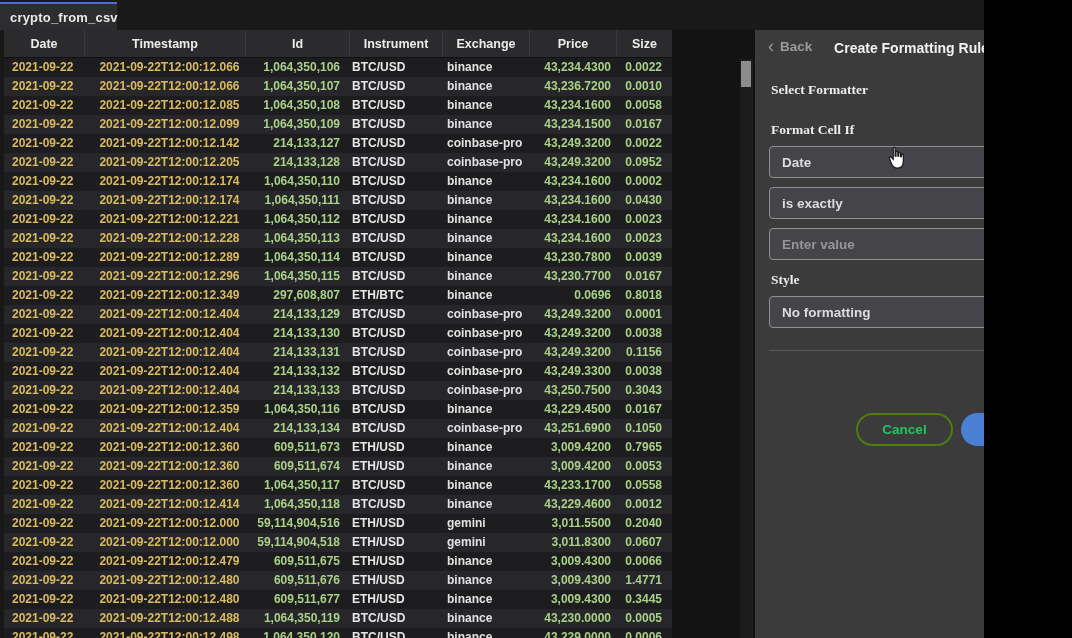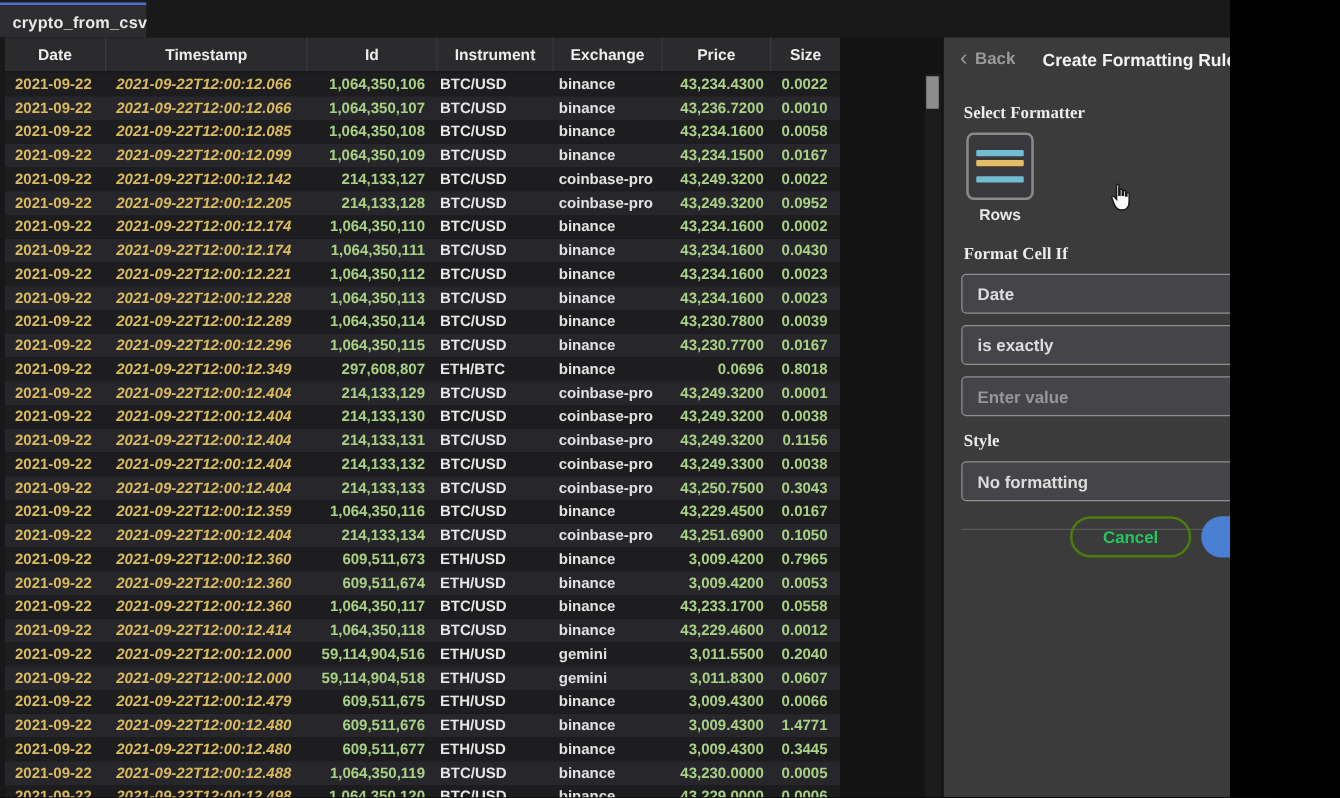--- a/index.html
+++ b/index.html
@@ -18,21 +18,21 @@
   .table-area { position:absolute; left:0; top:30px; width:755px; height:608px; background:#131313; }
   .grid { position:absolute; left:4px; top:0; width:668px; }
   .thead { display:grid; grid-template-columns:81px 161px 104px 93px 87px 87px 55px; height:28px; background:#2b2b2d; border-bottom:1px solid #111; }
   .th { color:#ececec; font-size:12.5px; font-weight:700; display:flex; align-items:center; justify-content:center; border-right:1px solid #3a3a3c; }
   .th:last-child { border-right:none; }
   .trow { display:grid; grid-template-columns:81px 161px 104px 93px 87px 87px 55px; height:19px; }
   .trow.odd  { background:#1d1d20; }
   .trow.even { background:#27272b; }
   .cell { font-size:12px; font-weight:700; line-height:19px; white-space:nowrap; overflow:hidden; }
   .c-date  { color:#d9ba5e; padding-left:8px;  text-align:left;  }
-  .c-ts    { color:#d9ba5e; padding-left:8px;  text-align:left;font-style:italic;  }
+  .c-ts    { color:#d9ba5e; padding-left:8px;  text-align:center;  }
   .c-id    { color:#a9d186; padding-right:10px; text-align:right; }
   .c-instr { color:#e6e6e6; padding-left:2px;  text-align:left;  }
   .c-exch  { color:#e2e2e2; padding-left:4px;  text-align:left;  }
   .c-price { color:#a9d186; padding-right:6px; text-align:right; }
   .c-size  { color:#a9d186; padding-right:10px; text-align:right; }
   .leftstrip { position:absolute; left:0; top:0; width:4px; height:608px; background:#181818; }
 
   .vscroll { position:absolute; left:740px; top:29px; width:13px; height:579px; background:#1c1c1c; }
   .vthumb  { position:absolute; left:1px; top:2px; width:10px; height:26px; background:#8c8c8c; }
 
@@ -399,30 +399,20 @@
         <span class="chev">‹</span>
         <span>Back</span>
       </div>
       <div class="p-title">Create Formatting Rule</div>
       <div class="close">×</div>
     </div>
 
     <div class="sec-label">Select Formatter</div>
 
     <div class="tiles">
-      <div class="tilewrap">
-        <div class="tile">
-          <div class="rows-bars">
-            <div class="bar b-blue gap3"></div>
-            <div class="bar b-yellow gap8"></div>
-            <div class="bar b-blue"></div>
-          </div>
-        </div>
-        <div class="tile-label">Rows</div>
-      </div>
     </div>
 
     <div class="sec-label" style="margin-top:16px;">Format Cell If</div>
 
     <div class="ctrl first">
       <span>Date</span>
       <div class="dd-section">
         <div class="tri-down"></div>
       </div>
     </div>

